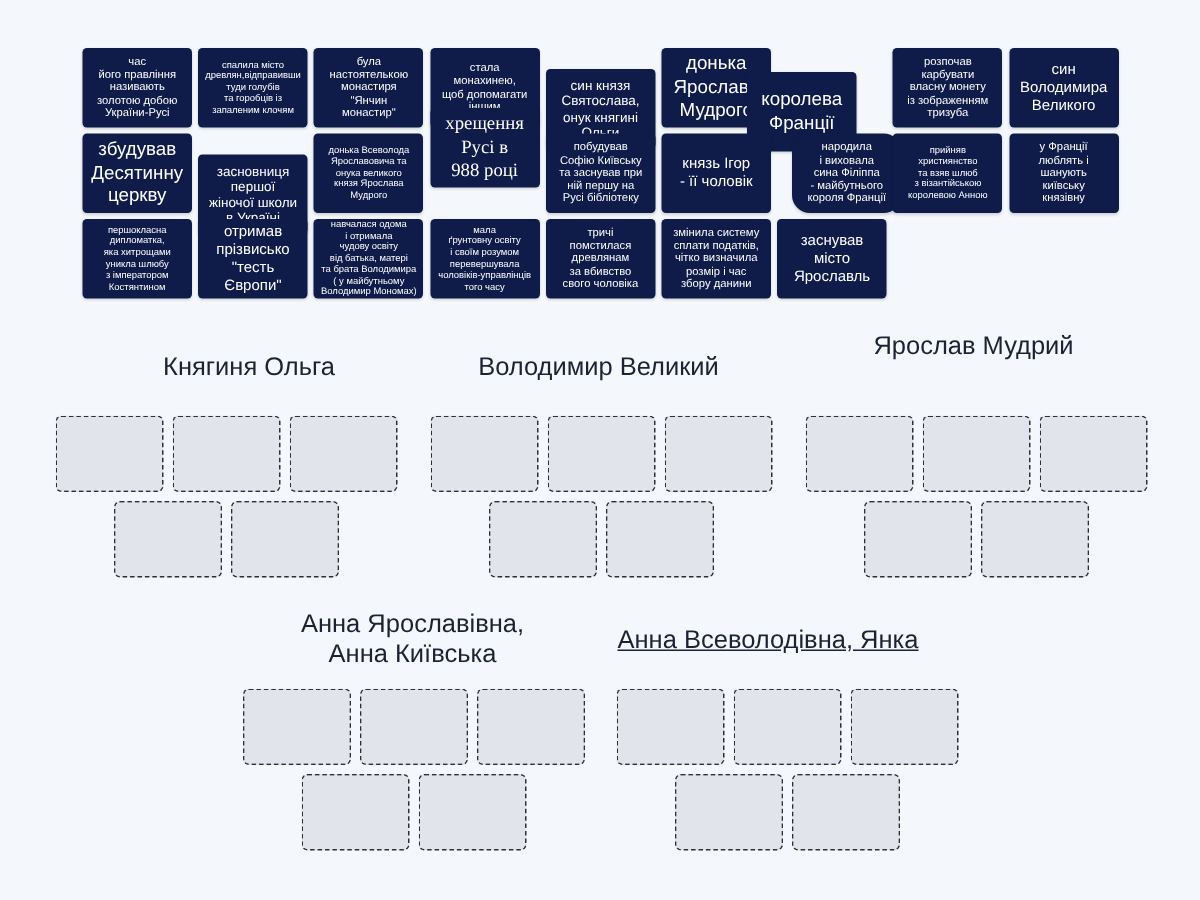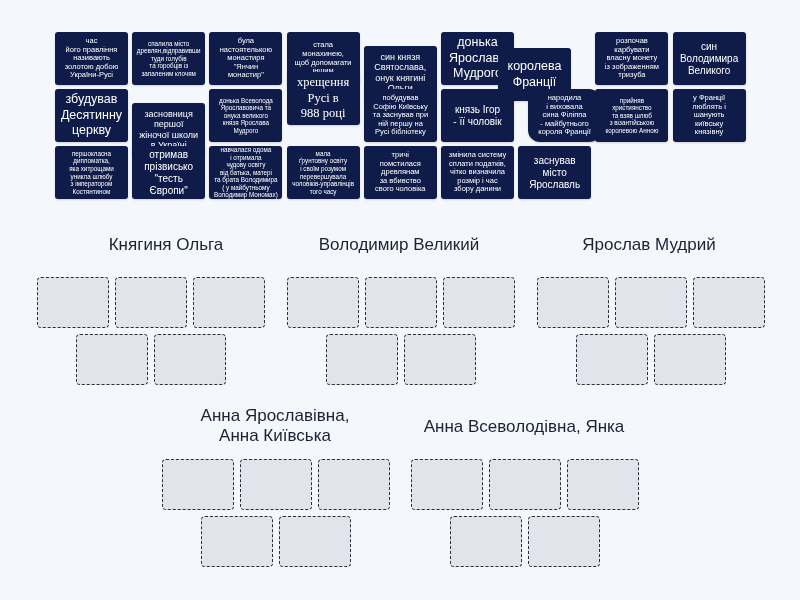--- a/index.html
+++ b/index.html
@@ -222,37 +222,37 @@
     </div>
     <div>
       <div class="heading" style="left: 249px; width: 300px; top: 235px;">Володимир Великий</div>
       <div class="slot" style="left: 287px; top: 277px;"></div>
       <div class="slot" style="left: 365px; top: 277px;"></div>
       <div class="slot" style="left: 443px; top: 277px;"></div>
       <div class="slot" style="left: 326px; top: 334px;"></div>
       <div class="slot" style="left: 404px; top: 334px;"></div>
     </div>
     <div>
-      <div class="heading" style="left: 499px; width: 300px; top: 235px; text-align: center;">Ярослав Мудрий</div>
+      <div class="heading" style="left: 499px; width: 300px; top: 221px; text-align: center;">Ярослав Мудрий</div>
       <div class="slot" style="left: 537px; top: 277px;"></div>
       <div class="slot" style="left: 615px; top: 277px;"></div>
       <div class="slot" style="left: 693px; top: 277px;"></div>
       <div class="slot" style="left: 576px; top: 334px;"></div>
       <div class="slot" style="left: 654px; top: 334px;"></div>
     </div>
     <div>
       <div class="heading" style="left: 125px; width: 300px; top: 406px;">Анна Ярославівна,
 Анна Київська</div>
       <div class="slot" style="left: 162px; top: 459px;"></div>
       <div class="slot" style="left: 240px; top: 459px;"></div>
       <div class="slot" style="left: 318px; top: 459px;"></div>
       <div class="slot" style="left: 201px; top: 516px;"></div>
       <div class="slot" style="left: 279px; top: 516px;"></div>
     </div>
     <div>
-      <div class="heading" style="left: 374px; width: 300px; top: 417px;">Анна Всеволодівна, Янка</div>
+      <div class="heading" style="left: 362px; width: 300px; top: 417px; text-decoration: underline;">Анна Всеволодівна, Янка</div>
       <div class="slot" style="left: 411px; top: 459px;"></div>
       <div class="slot" style="left: 489px; top: 459px;"></div>
       <div class="slot" style="left: 567px; top: 459px;"></div>
       <div class="slot" style="left: 450px; top: 516px;"></div>
       <div class="slot" style="left: 528px; top: 516px;"></div>
     </div>
   </div>
 
 </body></html>

